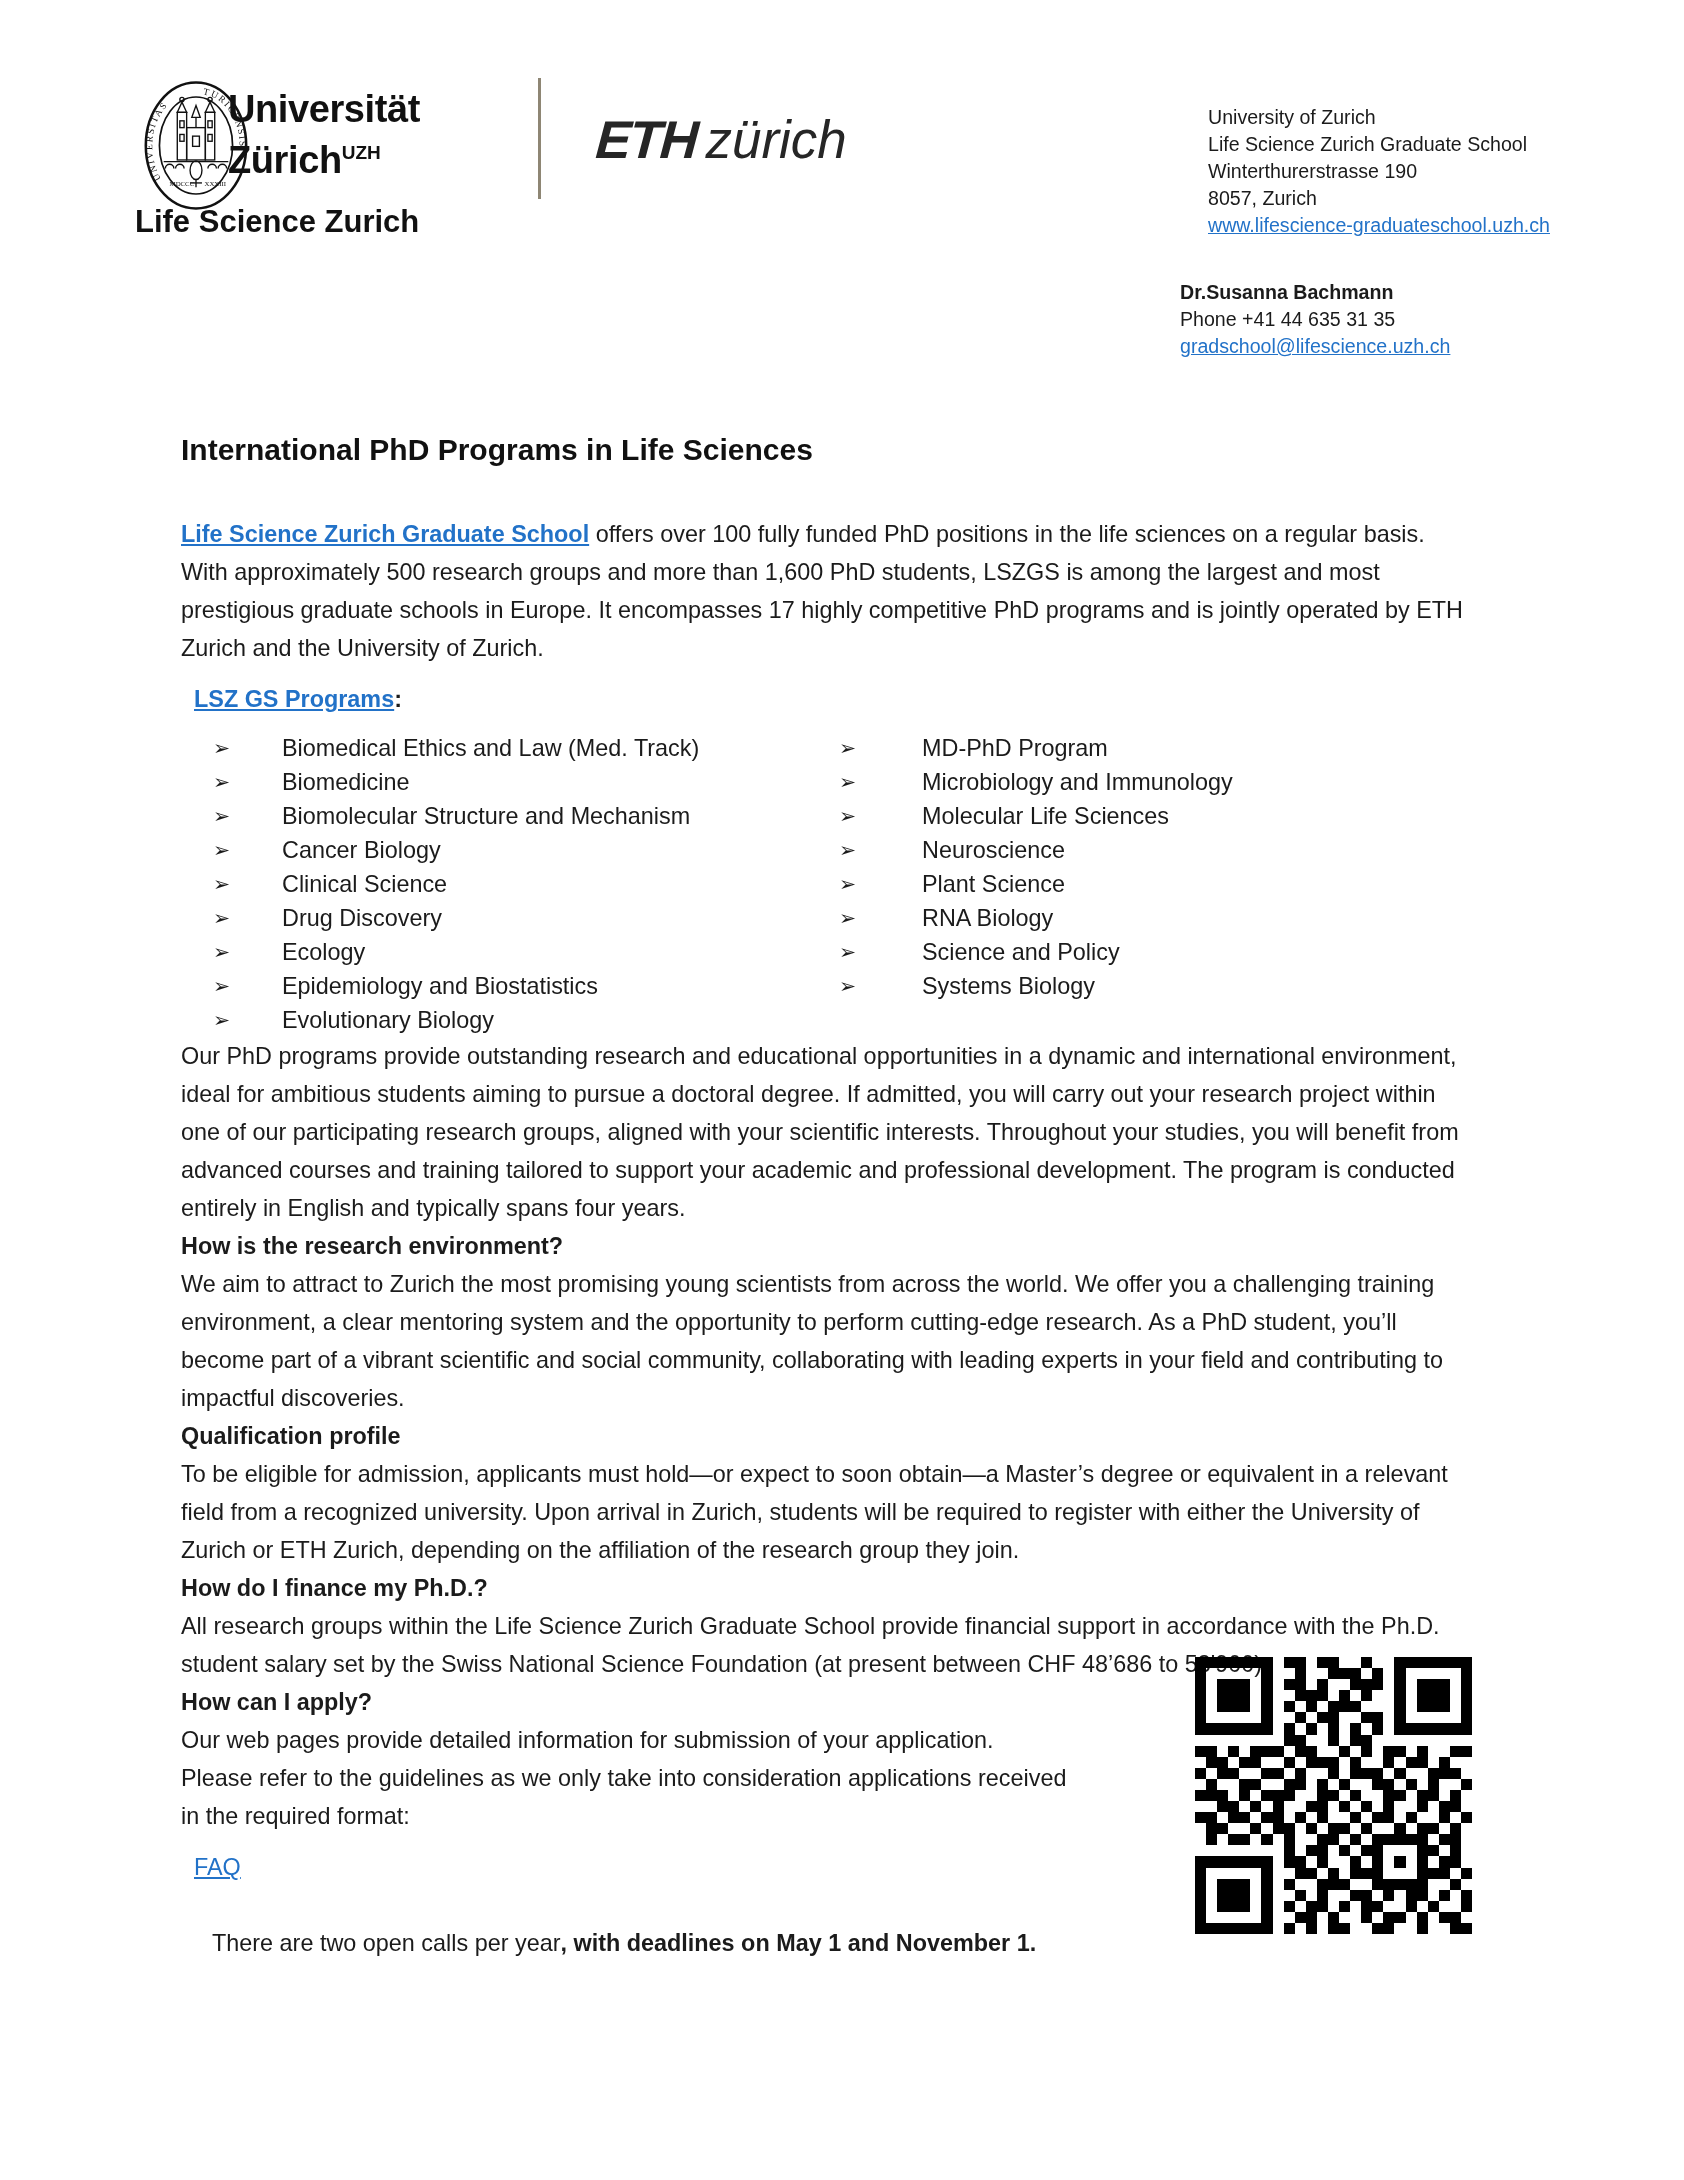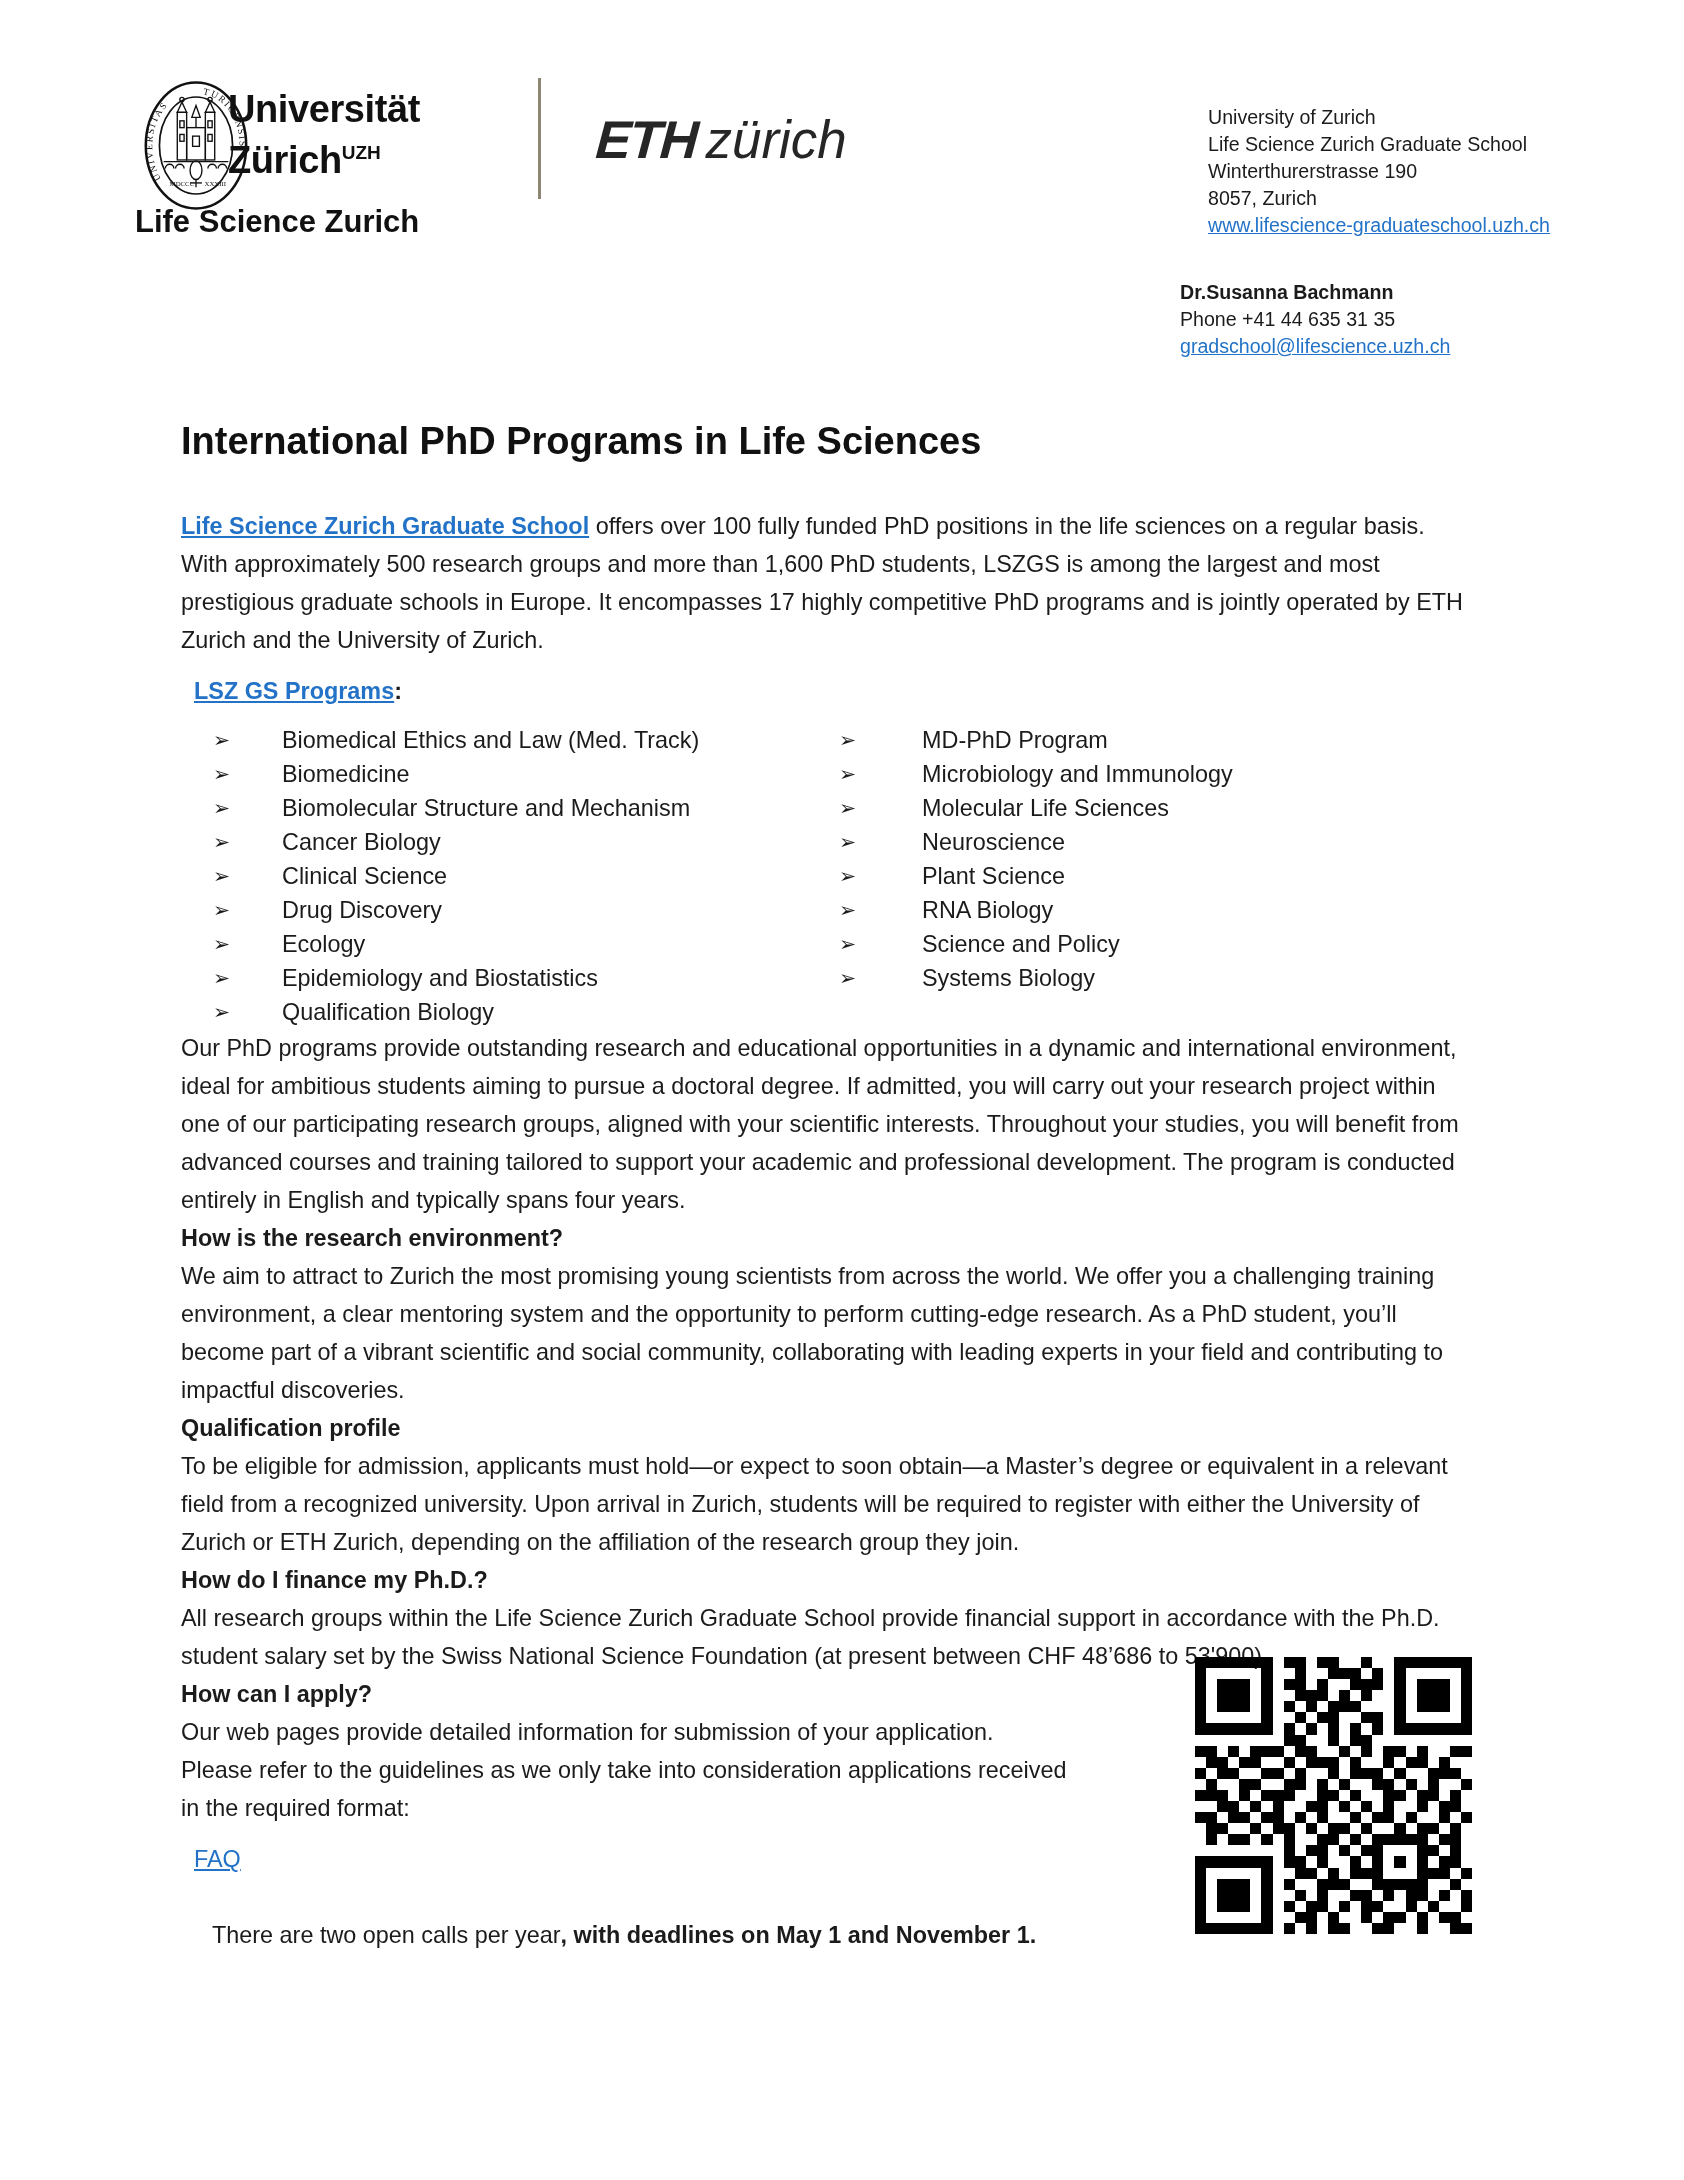--- a/index.html
+++ b/index.html
@@ -24,21 +24,21 @@
   #address-block{position:absolute;left:1180px;top:104px;font-size:19.6px;line-height:27px;}
   #address-block div{white-space:nowrap;margin-left:28px;}
   #contact-block{position:absolute;left:1180px;top:279px;font-size:19.6px;line-height:27px;}
   #contact-block .contact-name{font-weight:700;}
   
   #main{
     position:absolute;left:181px;top:0;width:1295px;
     padding-top:415px;
     font-size:23.4px;line-height:38px;
   }
-  #page-title{font-size:38px;font-weight:700;margin:8px 0 47px 0;line-height:37px;color:#111;}
+  #page-title{font-size:30px;font-weight:700;margin:16px 0 47px 0;line-height:37px;color:#111;}
   p{margin:0;}
   .bold-link{font-weight:700;}
   b,.b{font-weight:700;}
   
   #program-columns{display:flex;margin:0;}
   ul.prog{list-style:none;margin:0;padding:0;}
   #prog-left{width:646px;flex:0 0 646px;}
   #prog-right{flex:1;}
   ul.prog li{display:flex;align-items:center;height:34px;}
   ul.prog li .bullet{width:101px;padding-left:32px;box-sizing:border-box;font-size:20.4px;color:#1a1a1a;}
@@ -161,21 +161,21 @@
           <li>
             <span class="bullet">➢</span>
             <span>Ecology</span>
           </li>
           <li>
             <span class="bullet">➢</span>
             <span>Epidemiology and Biostatistics</span>
           </li>
           <li>
             <span class="bullet">➢</span>
-            <span>Qualification Biology</span>
+            <span>Evolutionary Biology</span>
           </li>
         </ul>
       <ul class="prog" id="prog-right">
           <li>
             <span class="bullet">➢</span>
             <span>MD-PhD Program</span>
           </li>
           <li>
             <span class="bullet">➢</span>
             <span>Microbiology and Immunology</span>

